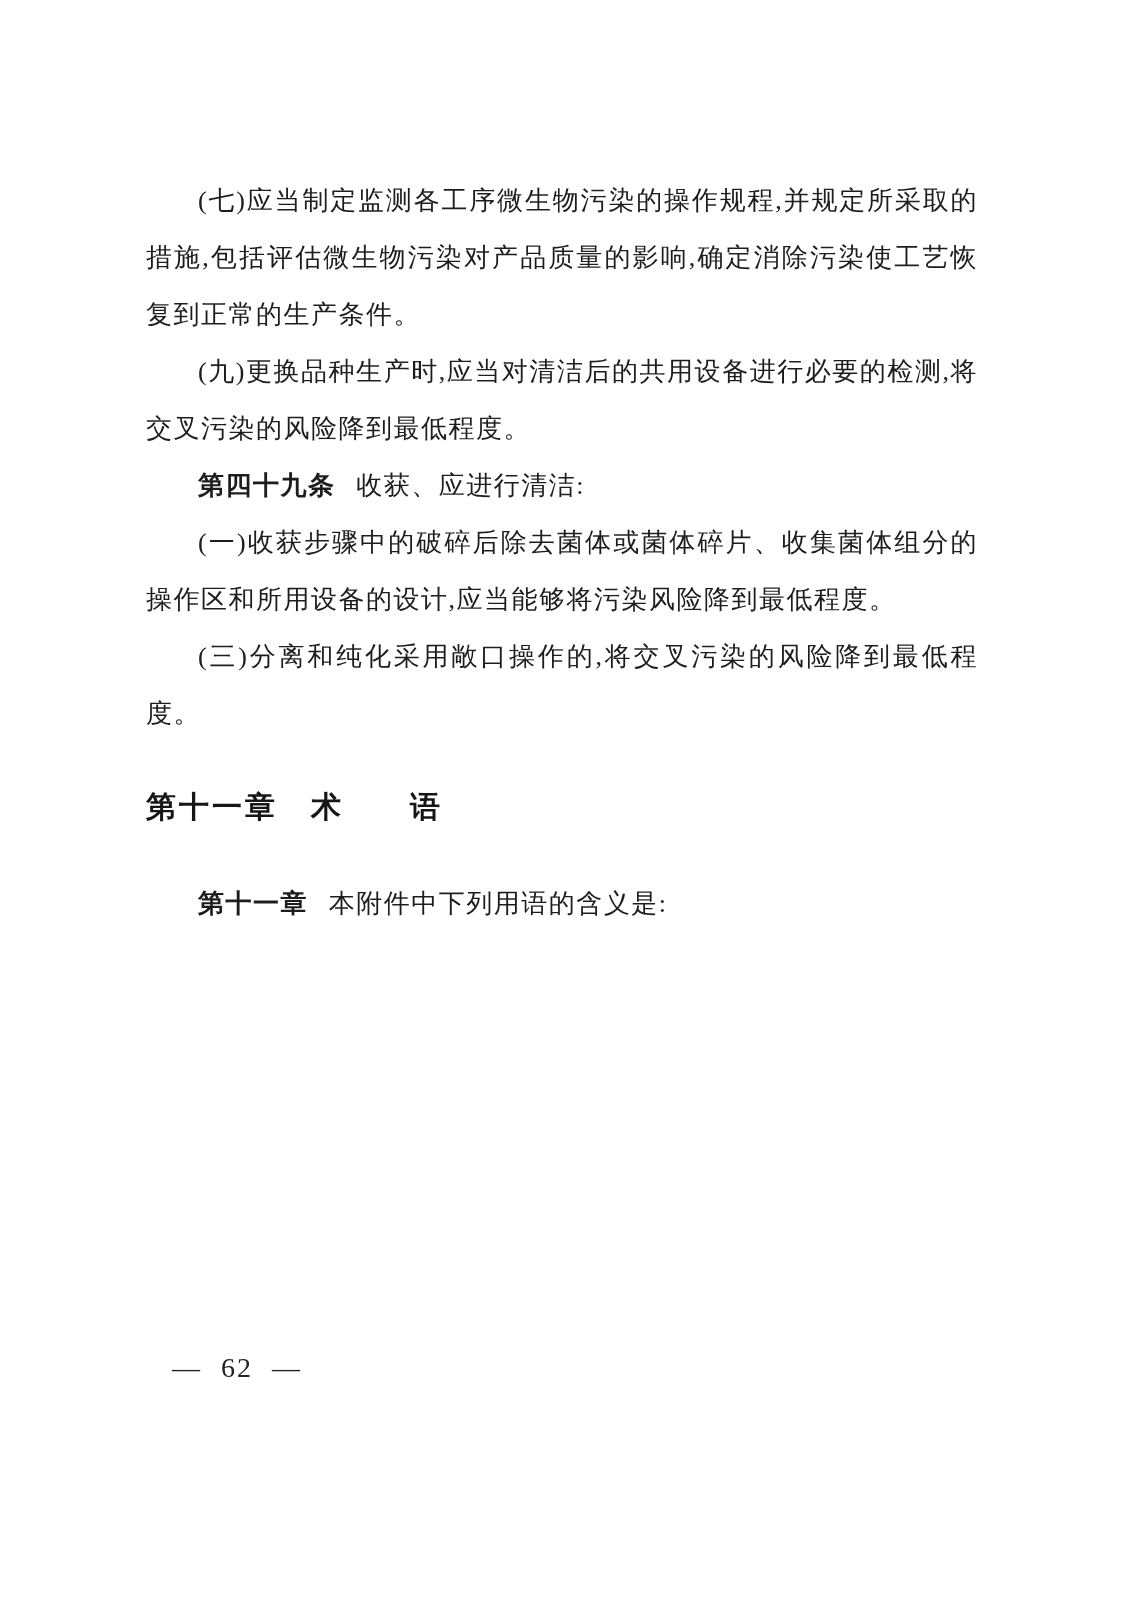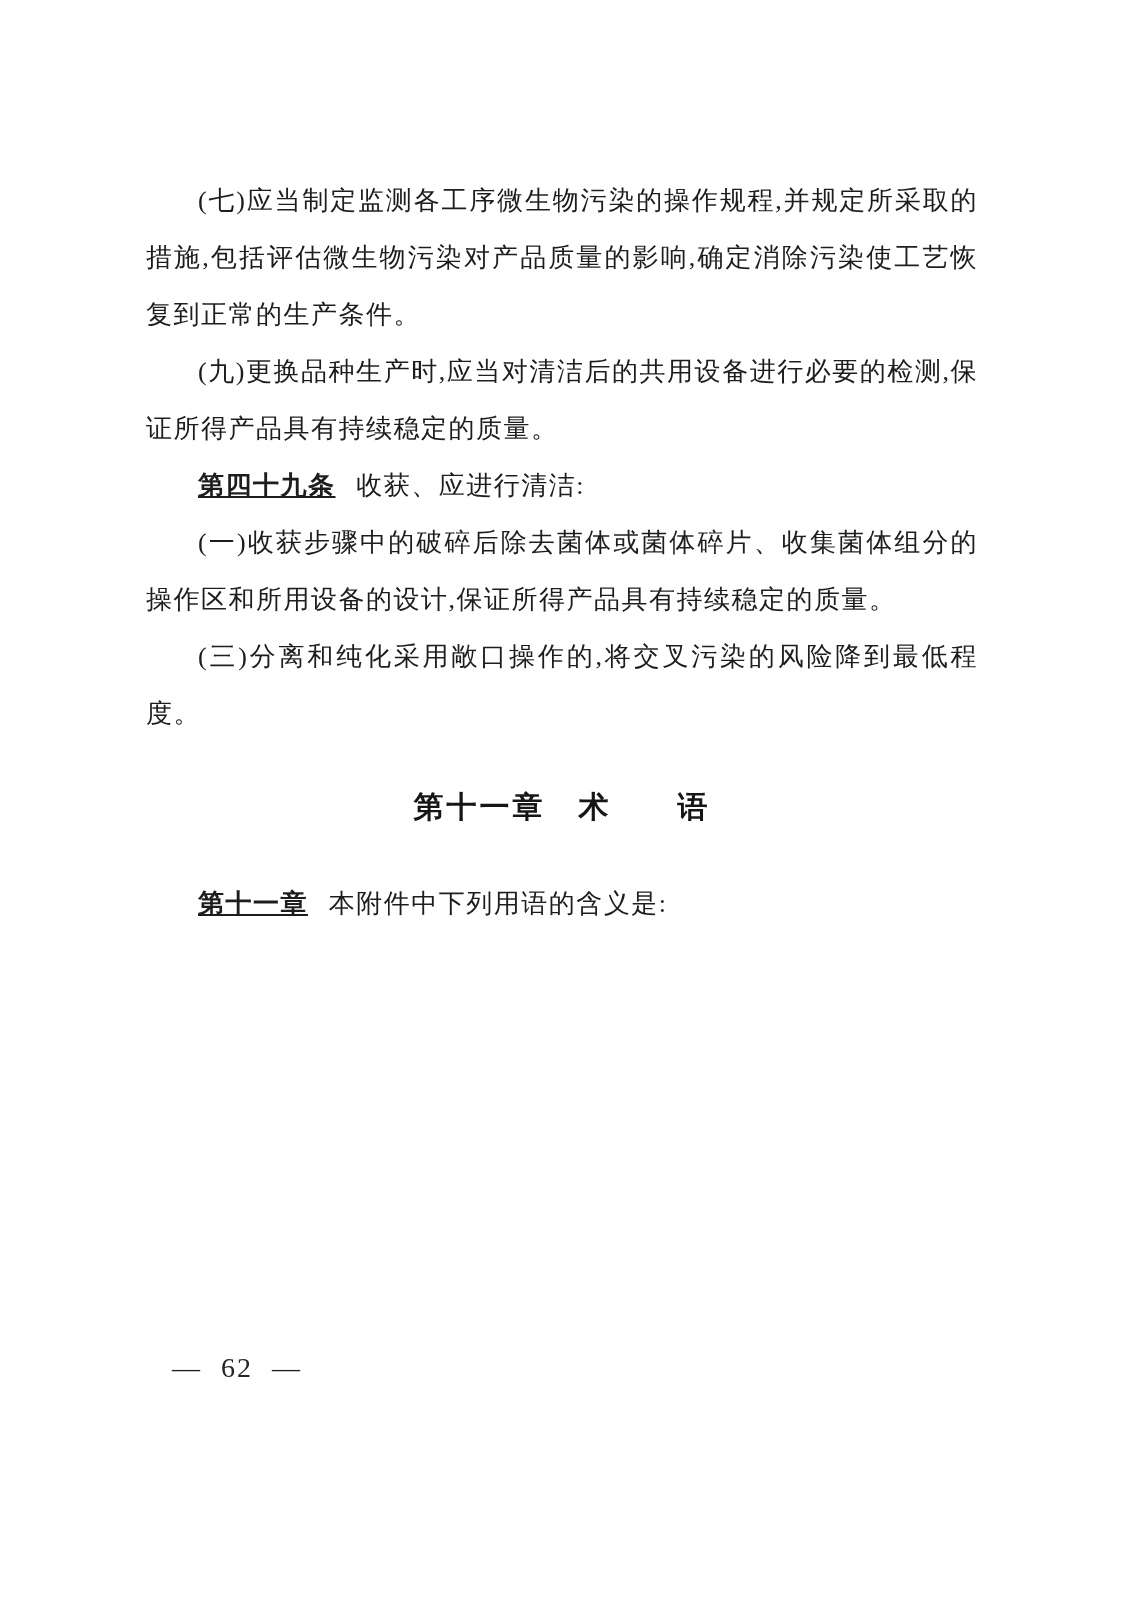--- a/index.html
+++ b/index.html
@@ -30,28 +30,26 @@
     text-align: justify;
     text-justify: inter-character;
     text-indent: 2em;
   }
   .lead {
     font-weight: bold;
     font-family: "Liberation Sans", "DejaVu Sans", sans-serif;
   }
   .lead:not(:empty) {
     margin-right: 0.8em;
-    text-decoration: underline;
   }
   .chapter {
     margin: 36px 0 40px 0;
     font-size: 30px;
     line-height: 57px;
     font-weight: bold;
-    text-align: center;
     letter-spacing: 3px;
     font-family: "Liberation Sans", "DejaVu Sans", sans-serif;
     color: #161616;
   }
   .page-number {
     position: absolute;
     left: 172px;
     top: 1348px;
     font-size: 28px;
     line-height: 40px;
@@ -62,25 +60,25 @@
 </style>
 </head>
 <body>
 
 <div class="page">
   <div class="content">
 
     <p class="para"><span class="lead"></span><span>(七)应当制定监测各工序微生物污染的操作规程,并规定所采取的措施,包括评估微生物污染对产品质量的影响,确定消除污染使工艺恢复到正常的生产条件。</span></p>
 
 
-    <p class="para"><span class="lead"></span><span>(九)更换品种生产时,应当对清洁后的共用设备进行必要的检测,保证所得产品具有持续稳定的质量。</span></p>
+    <p class="para"><span class="lead"></span><span>(九)更换品种生产时,应当对清洁后的共用设备进行必要的检测,将交叉污染的风险降到最低程度。</span></p>
 
     <p class="para"><span class="lead">第四十九条</span><span>收获、应进行清洁:</span></p>
 
-    <p class="para"><span class="lead"></span><span>(一)收获步骤中的破碎后除去菌体或菌体碎片、收集菌体组分的操作区和所用设备的设计,保证所得产品具有持续稳定的质量。</span></p>
+    <p class="para"><span class="lead"></span><span>(一)收获步骤中的破碎后除去菌体或菌体碎片、收集菌体组分的操作区和所用设备的设计,应当能够将污染风险降到最低程度。</span></p>
 
 
     <p class="para"><span class="lead"></span><span>(三)分离和纯化采用敞口操作的,将交叉污染的风险降到最低程度。</span></p>
 
 
     <h2 class="chapter">第十一章　术　　语</h2>
 
     <p class="para"><span class="lead">第十一章</span><span>本附件中下列用语的含义是:</span></p>
 
   </div>

